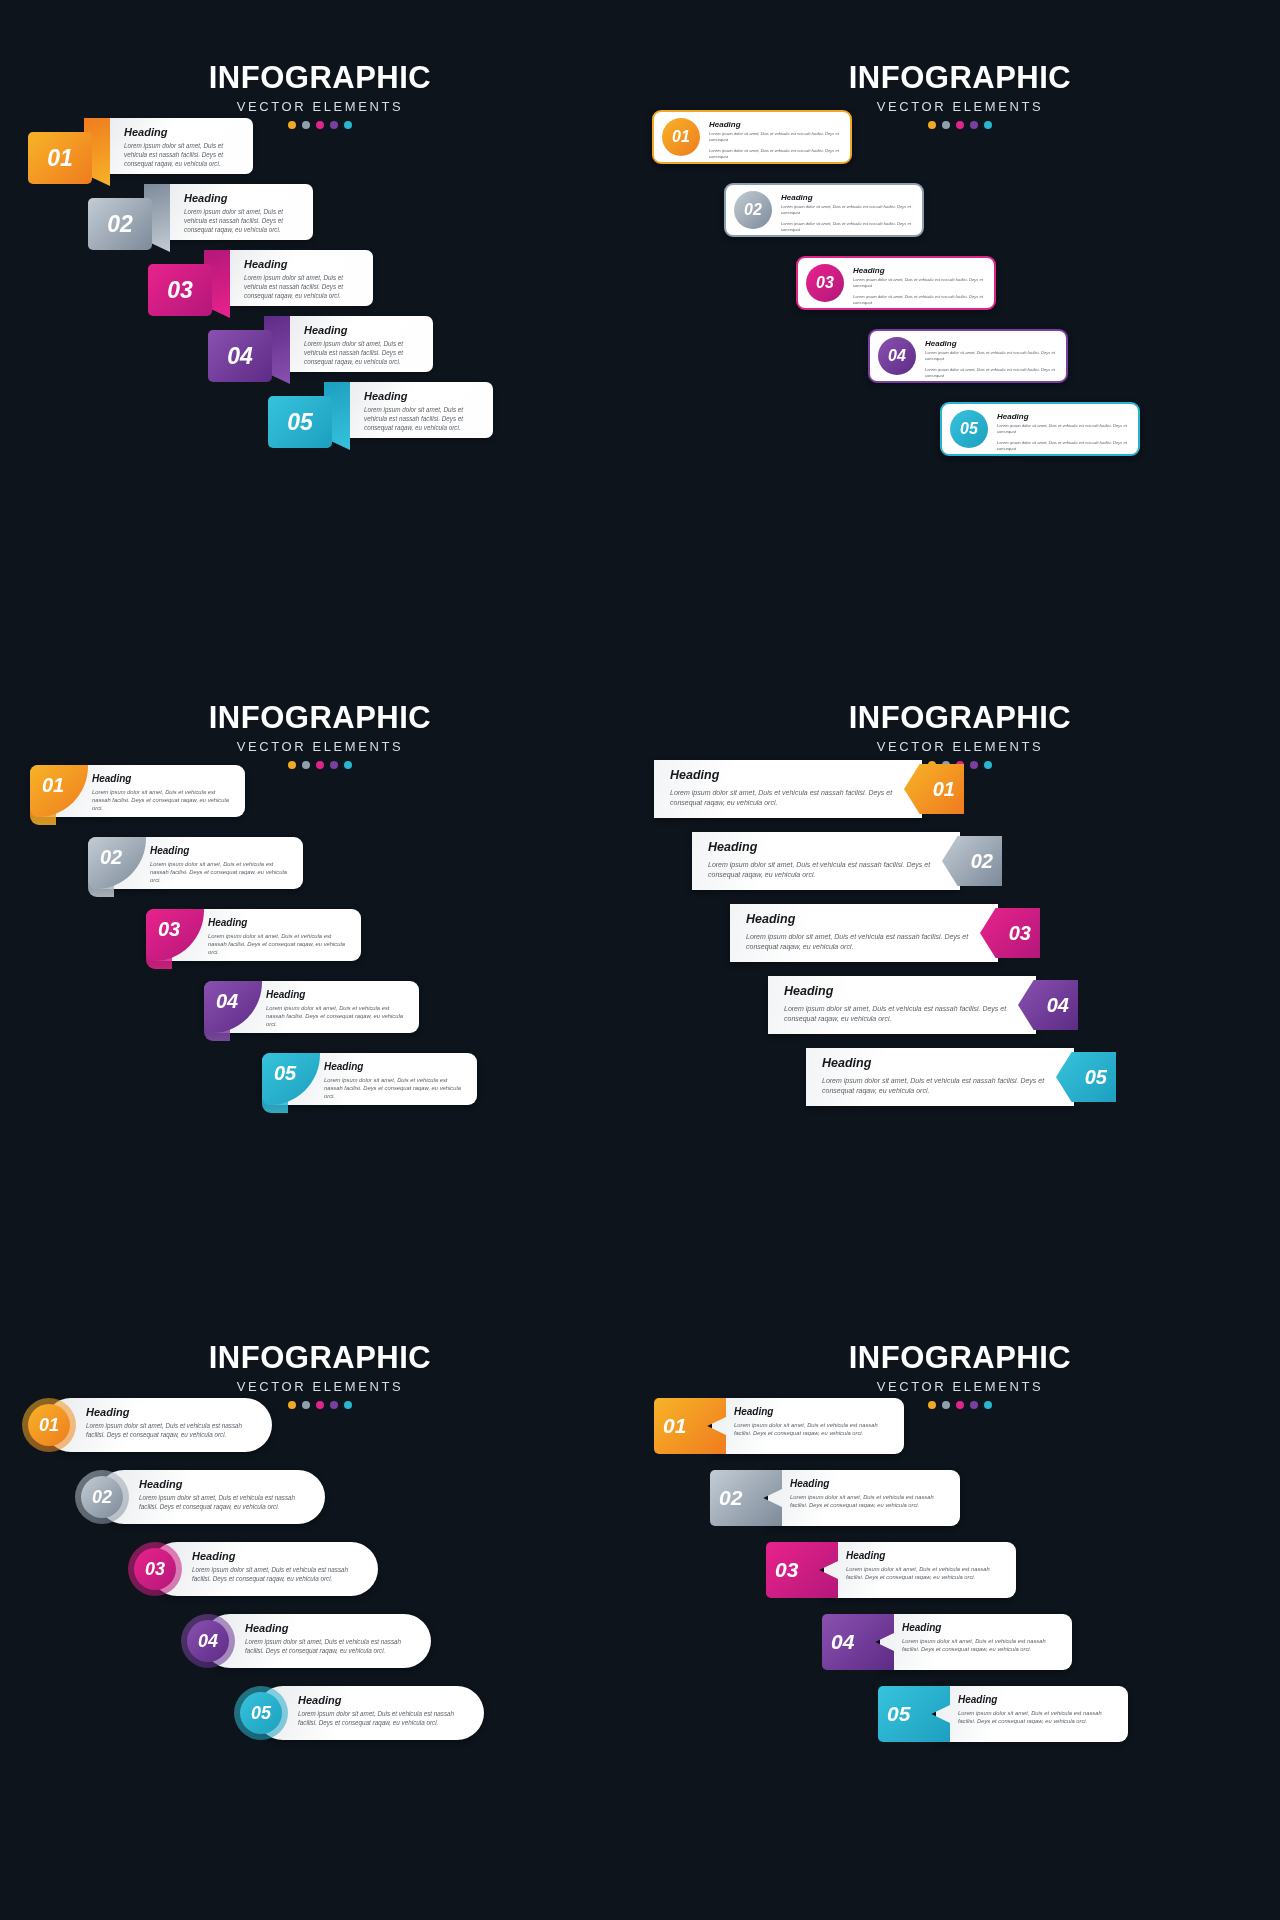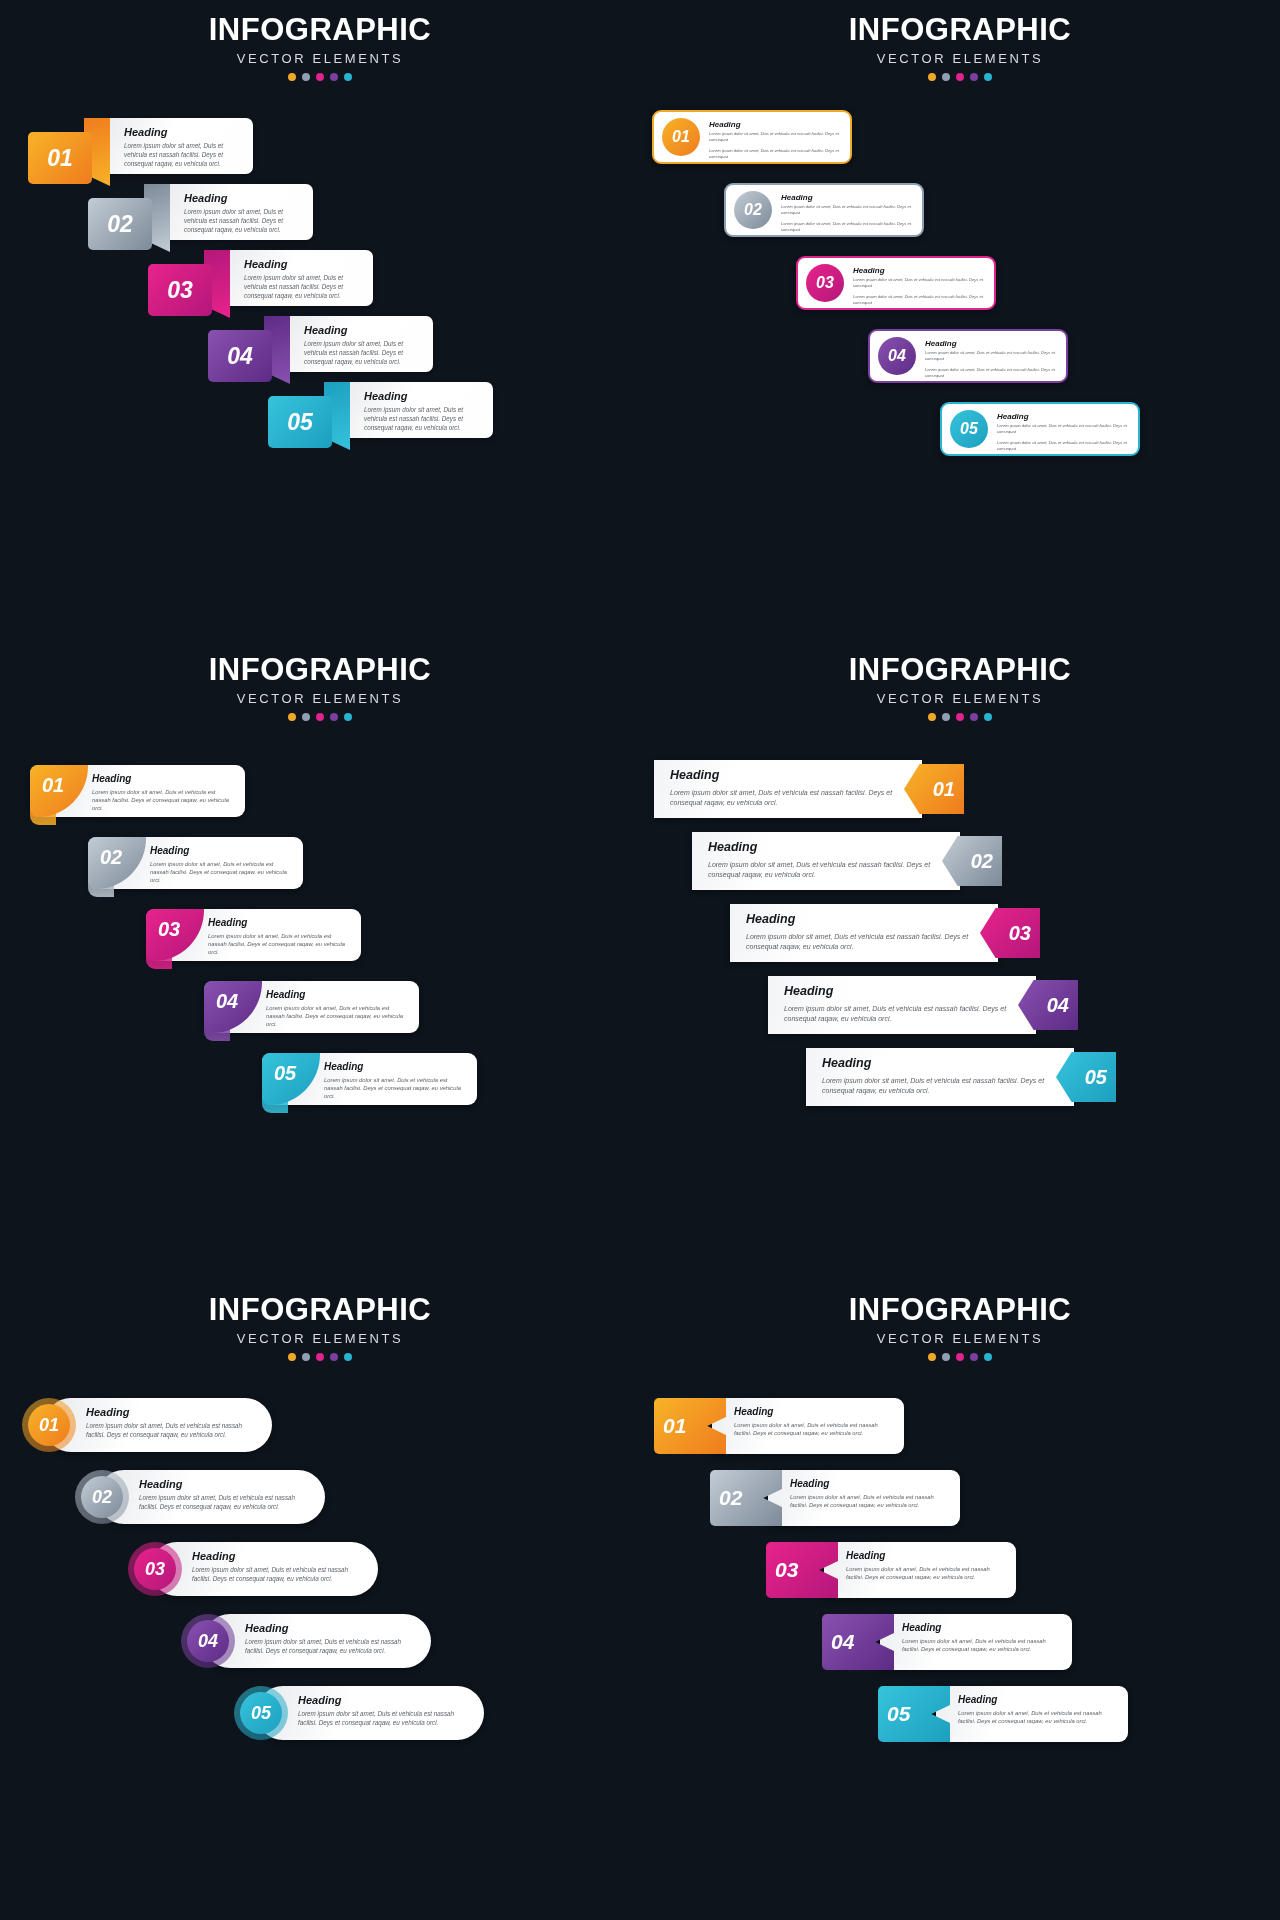--- a/index.html
+++ b/index.html
@@ -17,21 +17,21 @@
   .p1 { left:640px; top:0; }
   .p2 { left:0;   top:640px; }
   .p3 { left:640px; top:640px; }
   .p4 { left:0;   top:1280px; }
   .p5 { left:640px; top:1280px; }
 
   
   .hdr { text-align:center; padding-top:14px; }
   .hdr .t1 {
     font-size:31px; font-weight:bold; color:#ffffff;
-    letter-spacing:0.5px; line-height:1.05;
+    letter-spacing:0.5px; line-height:1.05;margin-top:48px;
   }
   .hdr .t2 {
     font-size:13px; color:#d8dde3; letter-spacing:2.6px;
     margin-top:4px; font-weight:400;
   }
   .dots { margin-top:7px; display:flex; gap:6px; justify-content:center; }
   .dots i { width:8px; height:8px; border-radius:50%; display:block; }
 
   
   .heading {

